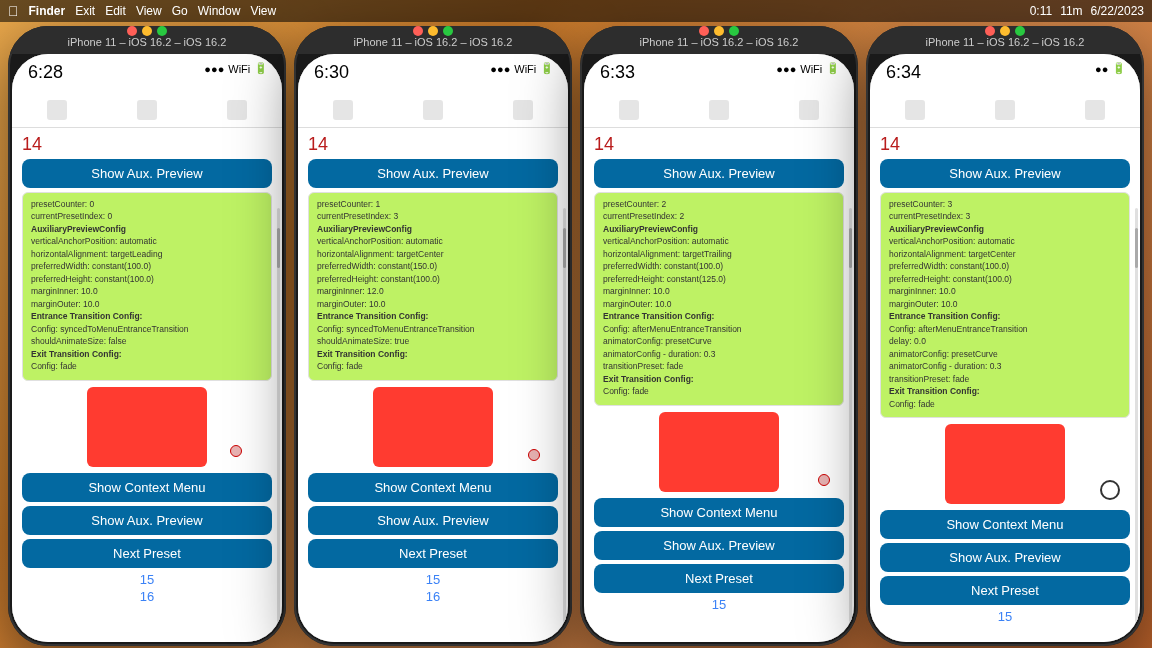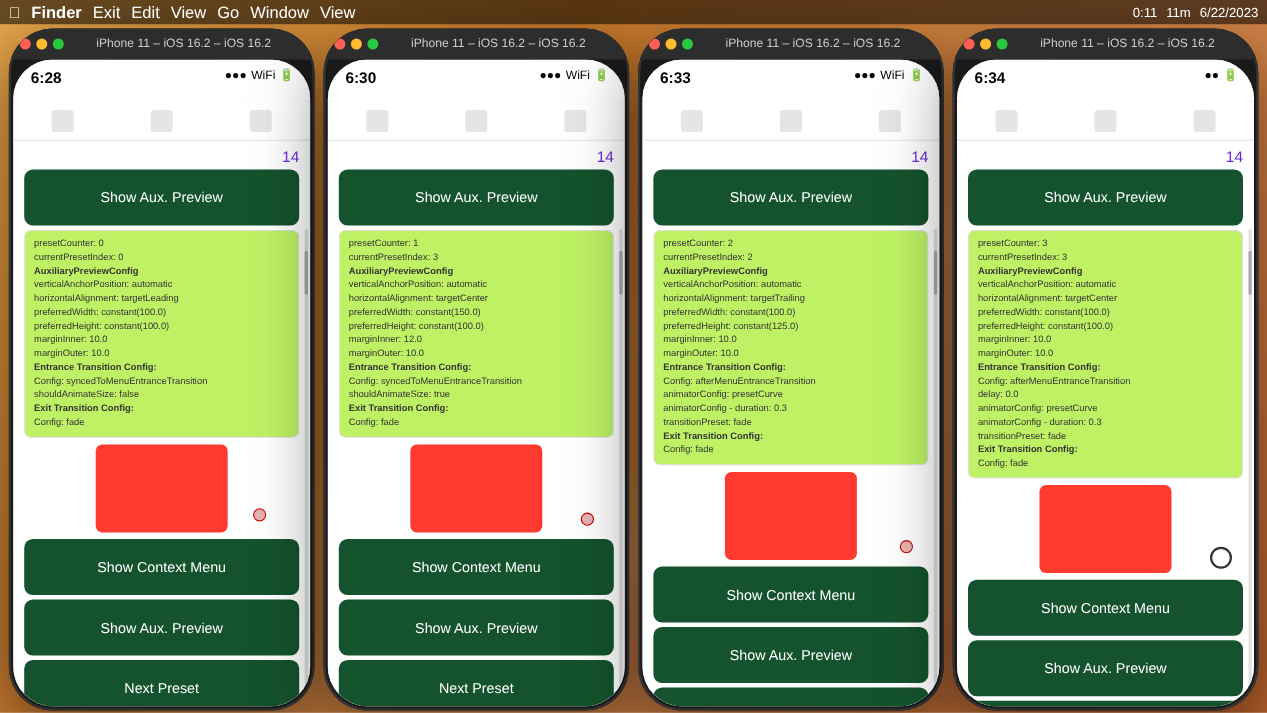--- a/index.html
+++ b/index.html
@@ -22,21 +22,21 @@
       align-items: center;
       padding: 0 8px;
       gap: 6px;
       z-index: 100;
       color: white;
       font-size: 12px;
     }
     .menubar-left { display: flex; align-items: center; gap: 10px; flex: 1; }
     .menubar-right { display: flex; align-items: center; gap: 8px; }
     .menubar-apple { font-size: 14px; }
-    .menubar-item { font-size: 15px; white-space: nowrap; }
+    .menubar-item { font-size: 12px; white-space: nowrap; }
     .menubar-item.bold { font-weight: 600; }
 
     
     .simulators-container {
       position: absolute;
       top: 22px;
       left: 0; right: 0; bottom: 0;
       display: flex;
       align-items: flex-start;
       justify-content: space-around;
@@ -60,20 +60,21 @@
     .sim-titlebar {
       height: 28px;
       background: #2d2d2d;
       border-radius: 10px 10px 0 0;
       display: flex;
       align-items: center;
       padding: 0 10px;
       position: absolute;
       top: 0; left: 0; right: 0;
       z-index: 10;
+      flex-direction: column;
     }
     .sim-titlebar-dots { display: flex; gap: 5px; }
     .dot {
       width: 10px; height: 10px;
       border-radius: 50%;
     }
     .dot-red { background: #ff5f57; }
     .dot-yellow { background: #febc2e; }
     .dot-green { background: #28c840; }
     .sim-titlebar-text {
@@ -97,22 +98,22 @@
     
     .status-bar {
       height: 38px;
       background: white;
       display: flex;
       align-items: flex-start;
       padding: 8px 16px 0;
       position: relative;
     }
     .status-time {
-      font-size: 14px;
-      font-weight: 700;
+      font-size: 18px;
+      font-weight: 400;
       color: #000;
     }
     .status-right {
       position: absolute;
       right: 14px;
       top: 8px;
       display: flex;
       align-items: center;
       gap: 4px;
       font-size: 11px;
@@ -156,34 +157,34 @@
     }
 
     .screen-inner {
       padding: 6px 10px;
       height: 100%;
       overflow: hidden;
     }
 
     
     .screen-num {
-      text-align: right;
-      font-size: 14px;
+      text-align: left;
+      font-size: 18px;
       font-weight: 300;
-      color: #6d28d9;
+      color: #b91c1c;
       margin-bottom: 4px;
     }
 
     
     .blue-btn {
-      background: #14532d;
+      background: #0369a1;
       color: white;
       border: none;
       border-radius: 8px;
-      padding: 18px 14px;
+      padding: 7px 14px;
       font-size: 13px;
       font-weight: 500;
       cursor: pointer;
       display: block;
       width: 100%;
       margin-bottom: 4px;
       text-align: center;
     }
 
     

